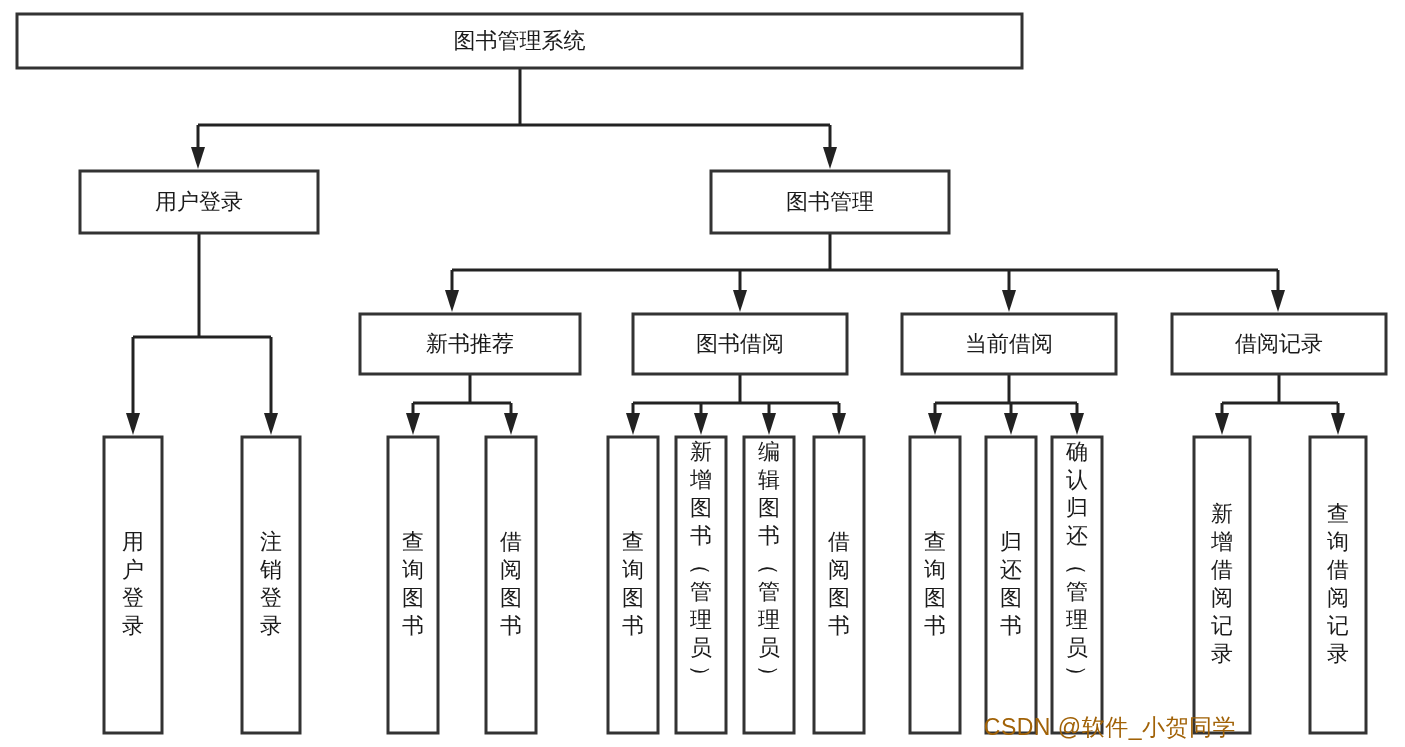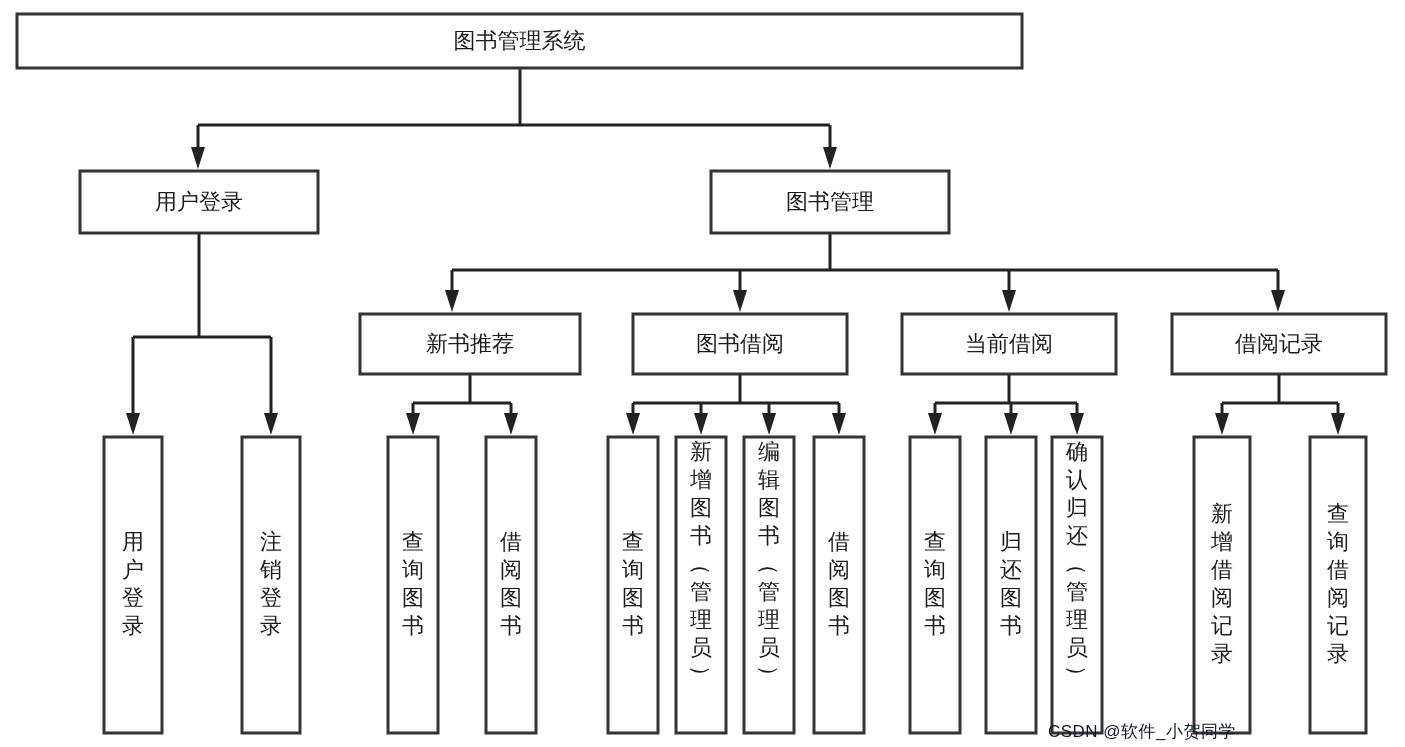--- a/index.html
+++ b/index.html
@@ -53,22 +53,22 @@
     font-family: "Liberation Sans", "DejaVu Sans", sans-serif;
     font-size: 22px;
     fill: #1a1a1a;
     text-anchor: middle;
   }
   .watermark {
     position: absolute;
     right: 8px;
     bottom: 4px;
     font-family: "Liberation Sans", "DejaVu Sans", sans-serif;
-    font-size: 17px;
-    color: #0f172a;
+    font-size: 23px;
+    color: #a16207;
     letter-spacing: 0.5px;
     white-space: nowrap;
     user-select: none;
   }
 </style>
 </head>
 <body>
 
 <div id="diagram-root">
   <svg class="diagram" viewBox="0 0 1405 747" xmlns="http://www.w3.org/2000/svg">

